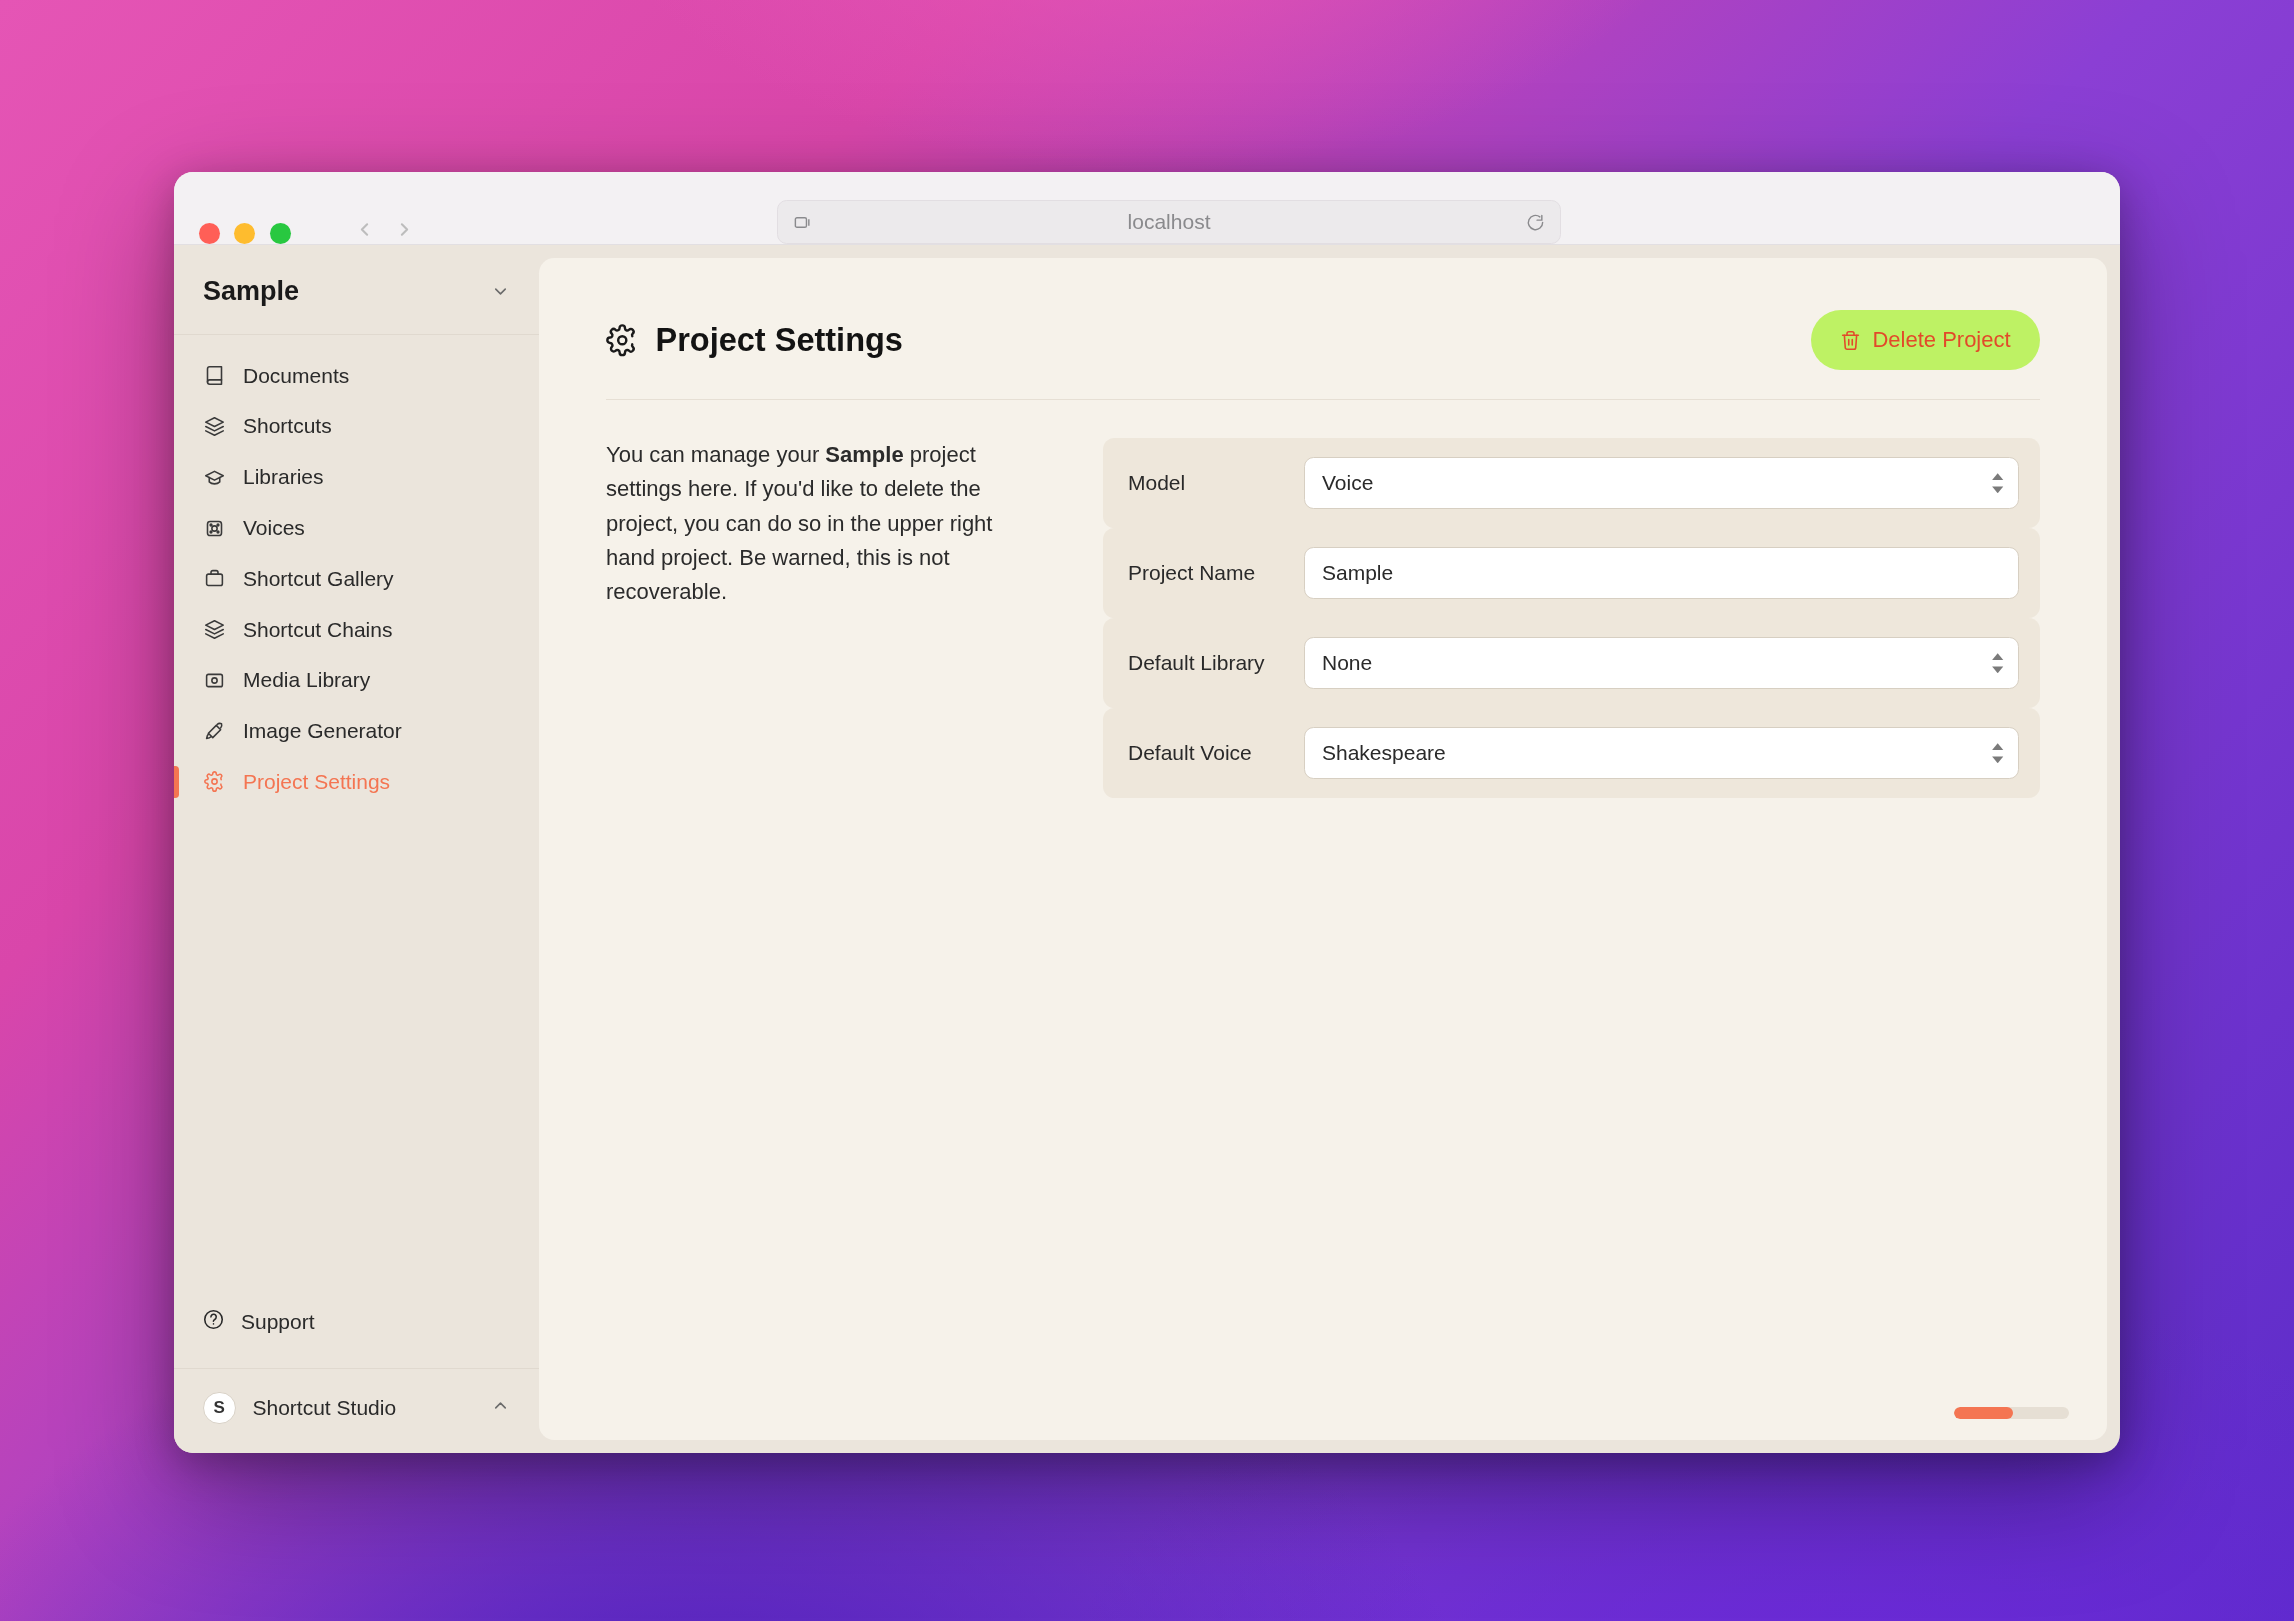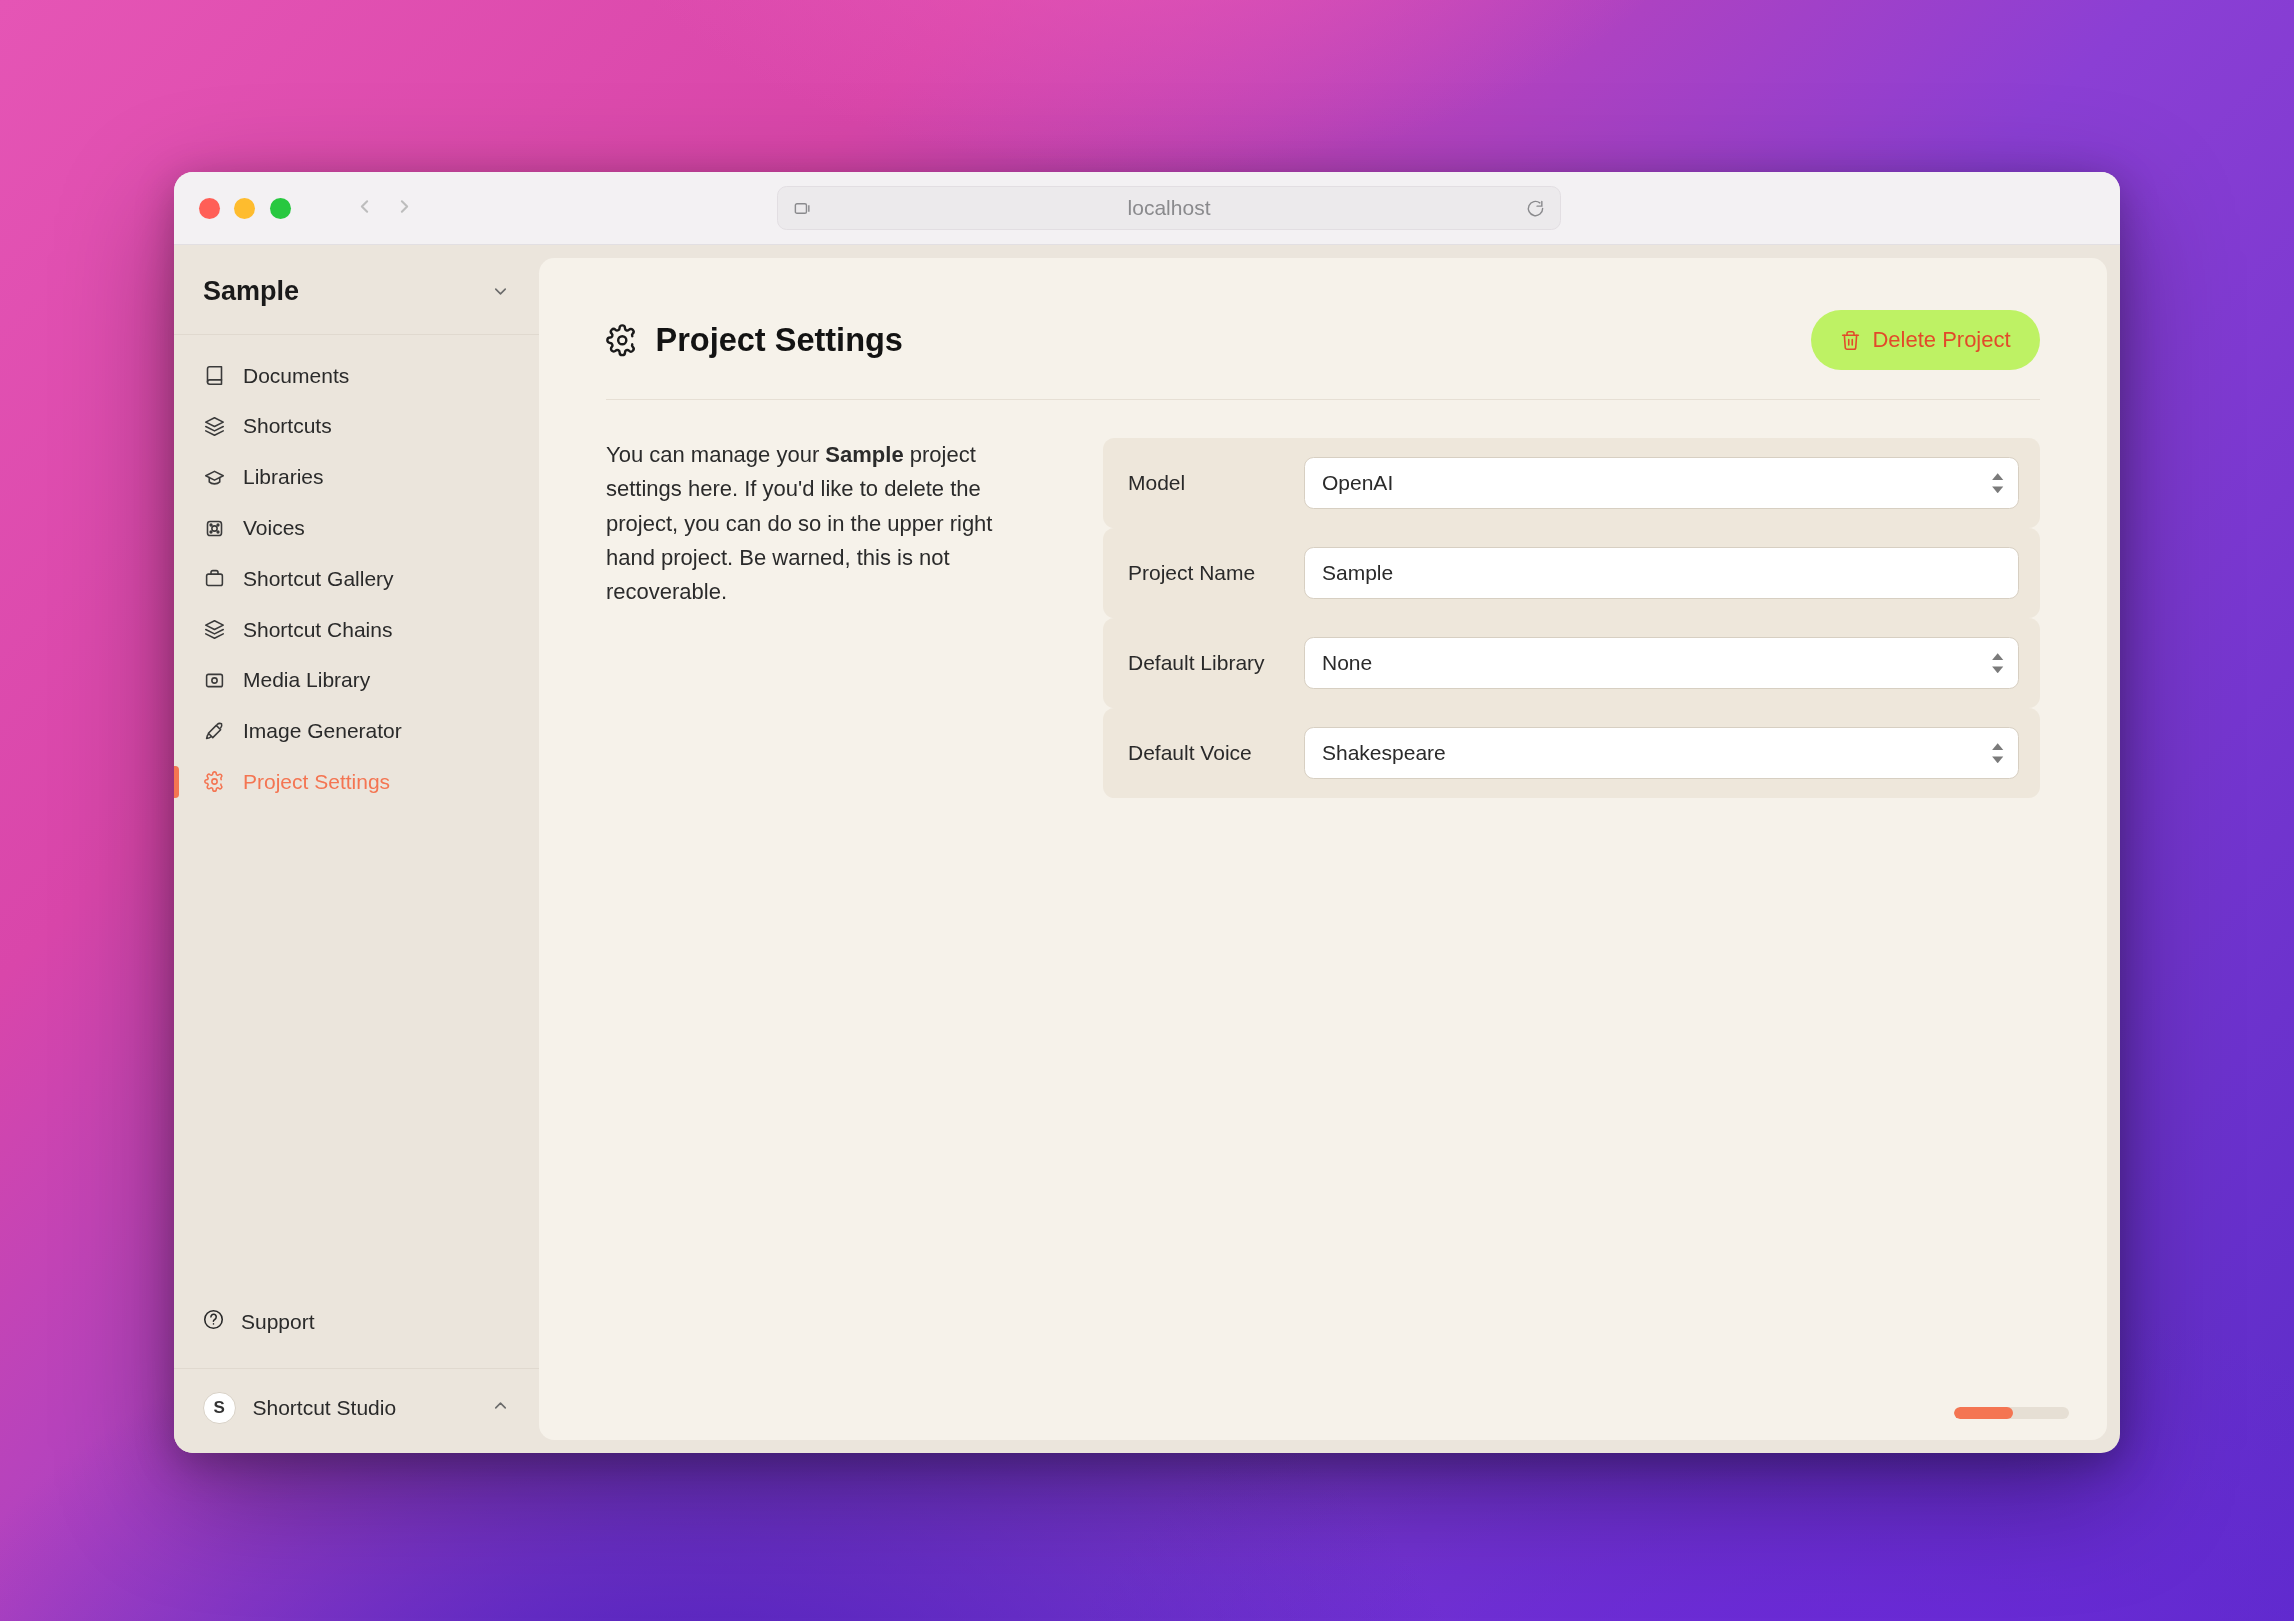--- a/index.html
+++ b/index.html
@@ -30,21 +30,21 @@
   box-shadow: 0 38px 115px rgba(0,0,0,0.35), 0 9.6px 38px rgba(0,0,0,0.25);
   display: flex;
   flex-direction: column;
   overflow: hidden;
 }
 .titlebar {
   height: 73px;
   background: #f3f1f3;
   border-bottom: 1px solid #e2dfe2;
   display: flex;
-  align-items: center;
+  align-items: flex-end;
   padding: 0 25px;
   gap: 31px;
 }
 .traffic { display: flex; gap: 14.3px; align-items: center; }
 .tl { width: 21px; height: 21px; border-radius: 50%; }
 .tl.red { background: #ff5f57; }
 .tl.yellow { background: #febc2e; }
 .tl.green { background: #28c840; }
 .navarrows { display: flex; gap: 19px; margin-left: 32.5px; color: #bdbdbd; }
 .navarrows svg { width: 21px; height: 21px; }
@@ -412,21 +412,21 @@
 
         <div class="content-row">
           <div class="desc">
             <span>You can manage your </span><b>Sample</b><span> project settings here. If you'd like to delete the project, you can do so in the upper right hand project. Be warned, this is not recoverable.</span>
           </div>
 
           <div class="form-col">
             <div class="form-row">
               <div class="form-label">Model</div>
               <div class="control">
-                <span>OpenAI</span>
+                <span>Voice</span>
                 <span class="select-caret">
                   <svg viewBox="0 0 12 8" fill="currentColor">
                       <path d="M6 0L11 6H1z"></path>
                     </svg>
                   <svg viewBox="0 0 12 8" fill="currentColor">
                       <path d="M6 8L1 2h10z"></path>
                     </svg>
                 </span>
               </div>
             </div>

